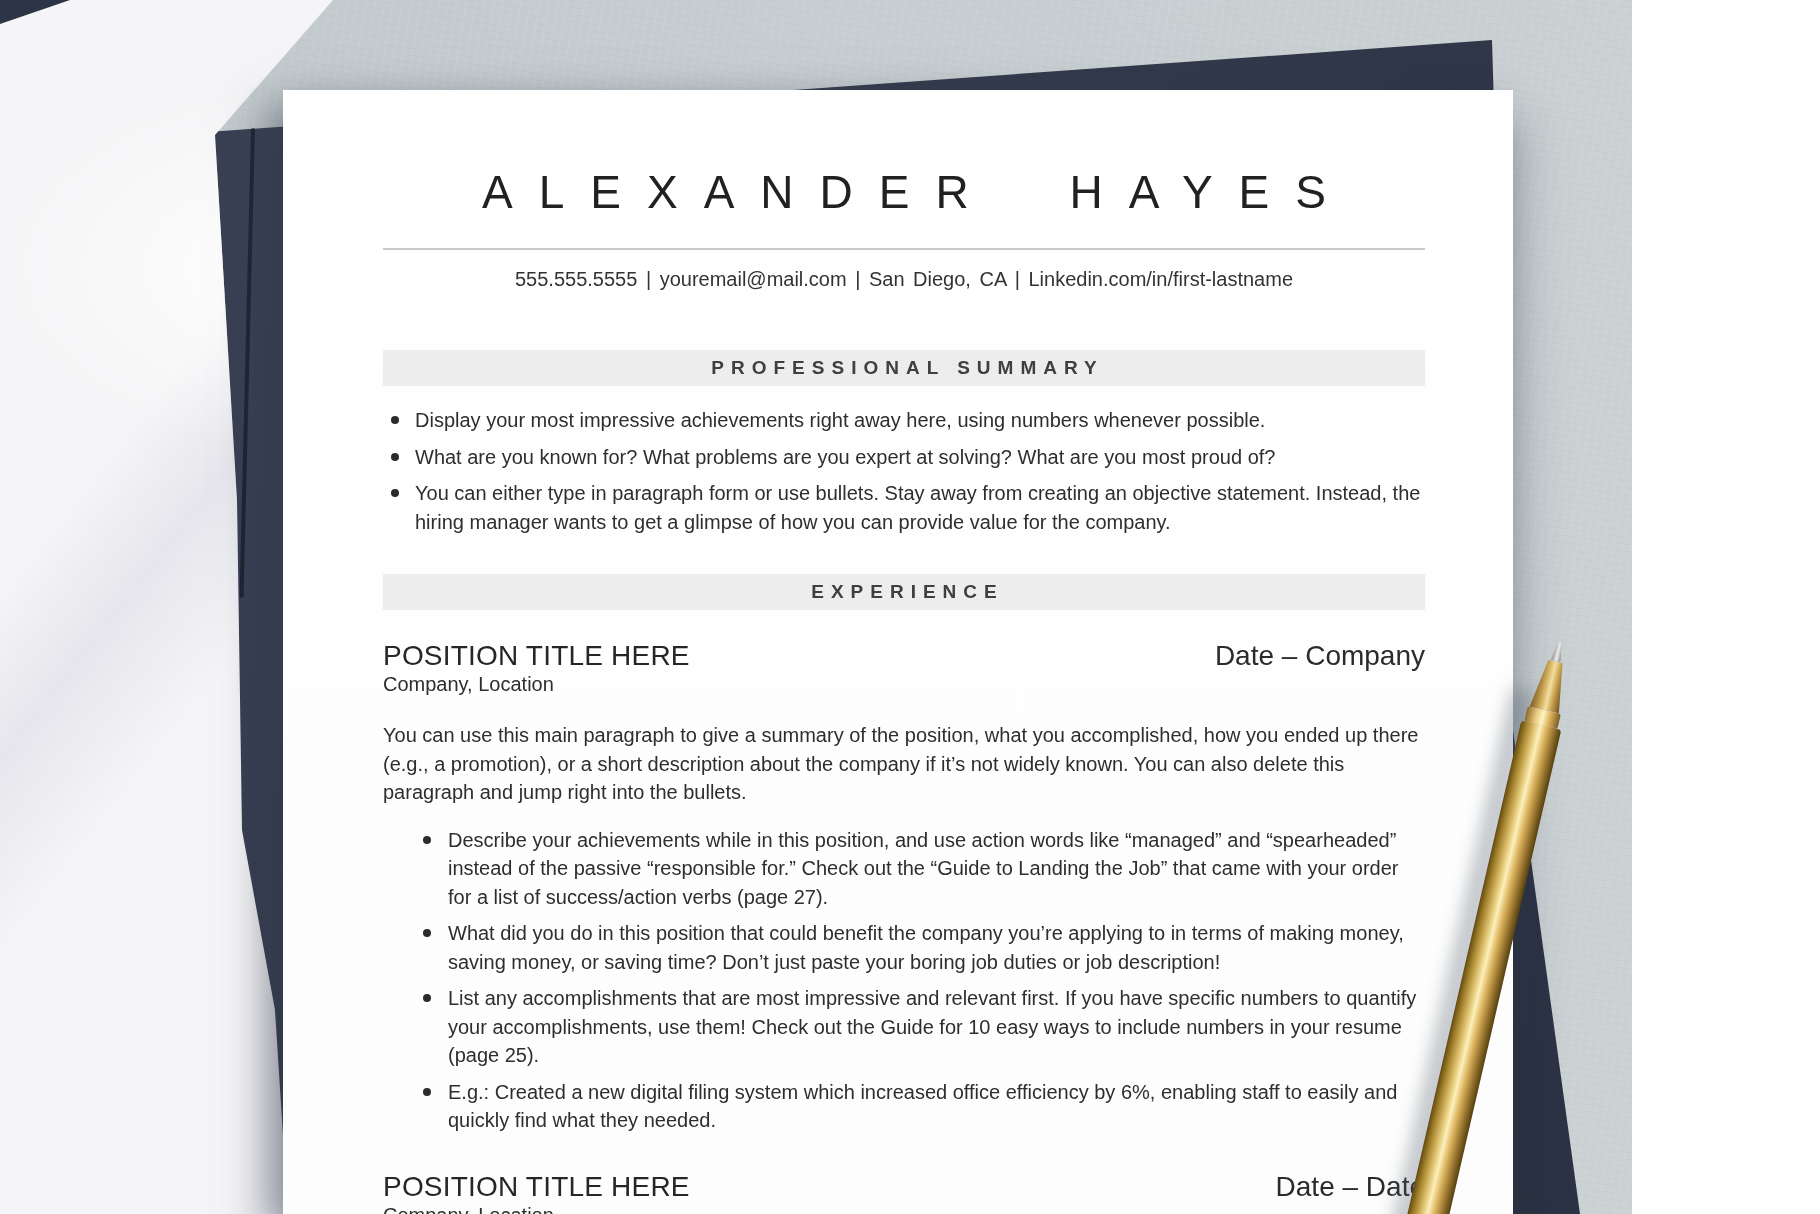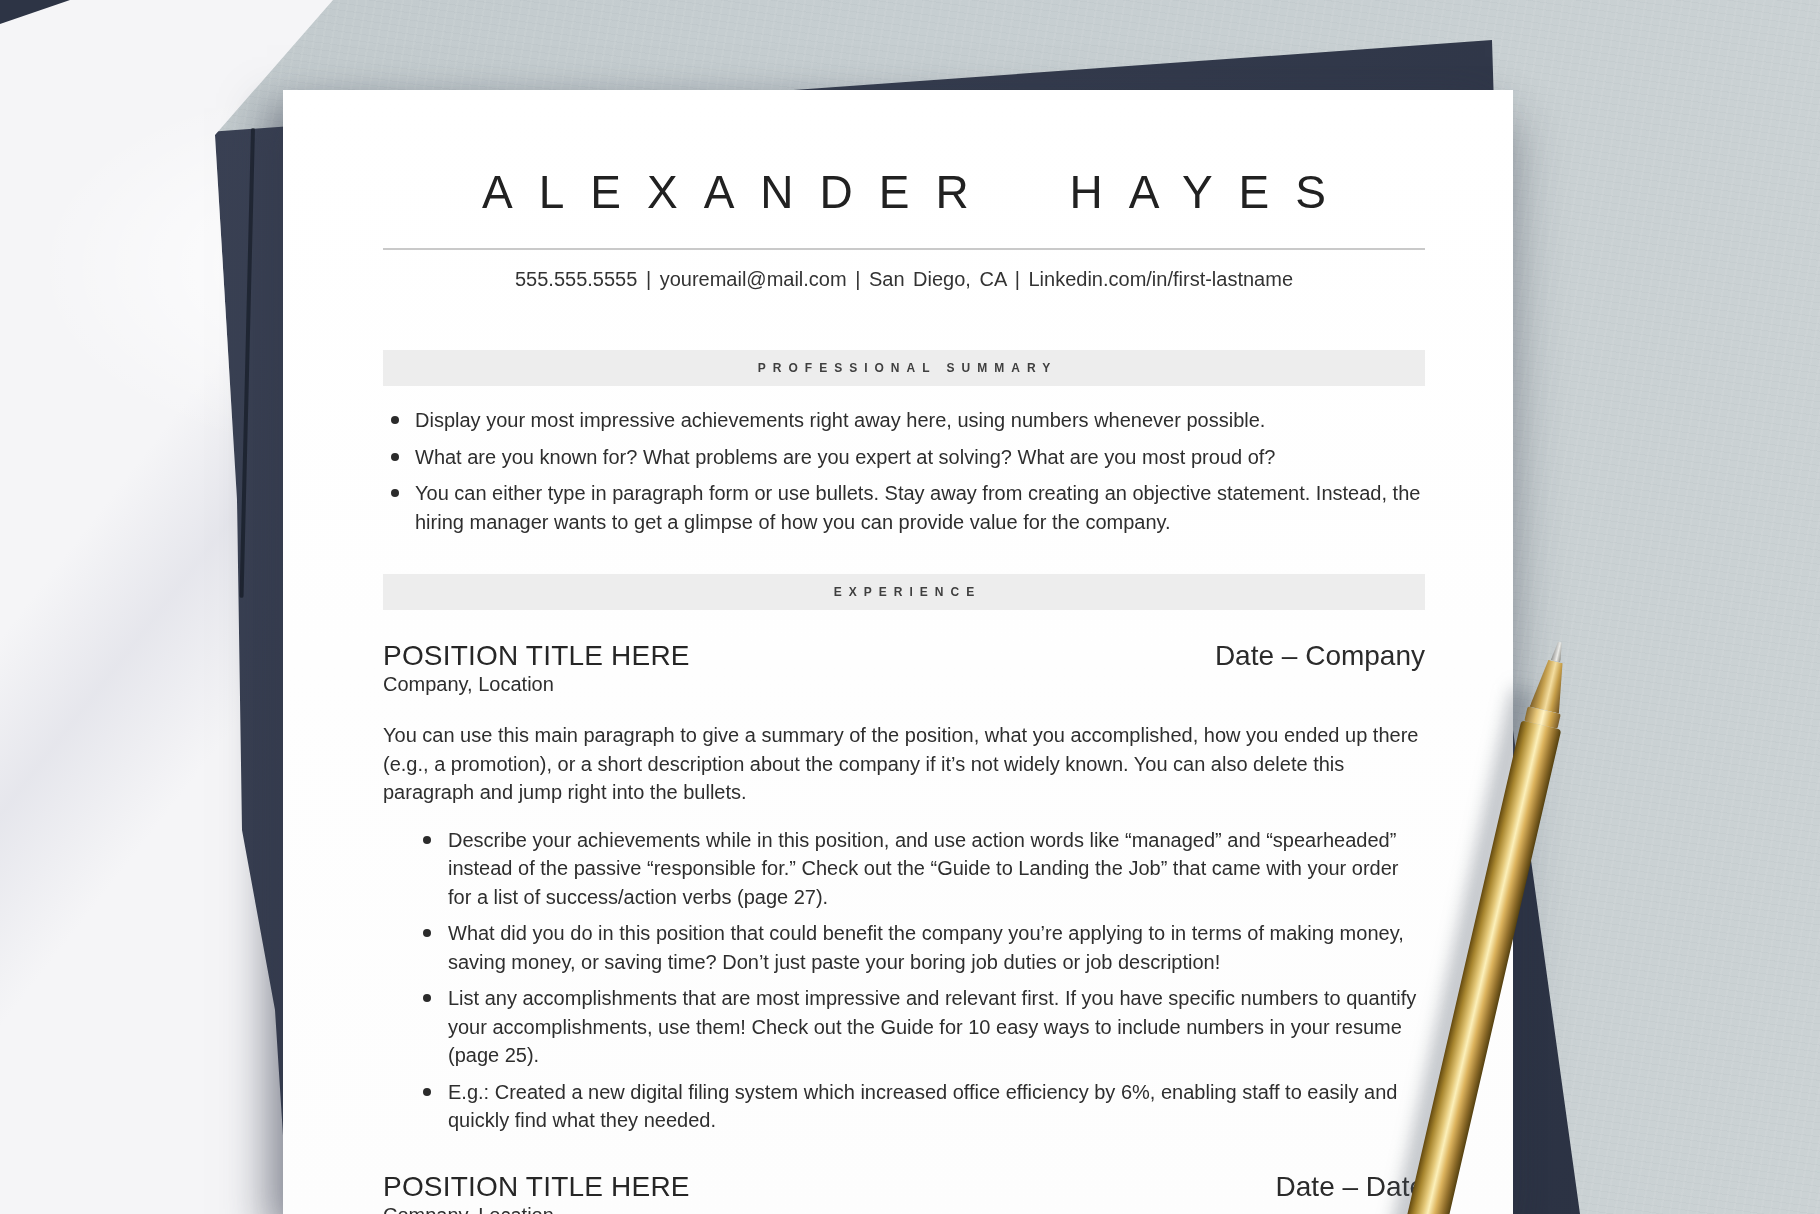--- a/index.html
+++ b/index.html
@@ -1,17 +1,17 @@
 <!DOCTYPE html>
 <html><head>
 <meta charset="utf-8">
 <style>
   html,body{margin:0;padding:0;}
   body{width:1820px;height:1214px;overflow:hidden;font-family:"Liberation Sans",sans-serif;}
-  #canvas{position:relative;width:1820px;height:1214px;overflow:hidden;background:#0ea5e9;}
+  #canvas{position:relative;width:1632px;height:1214px;overflow:hidden;background:#0ea5e9;}
 
   
   .desk{position:absolute;inset:0;
     background:linear-gradient(100deg,#c1c9cc 0%,#c6ced1 45%,#cbd2d4 100%);}
   .desk::after{content:"";position:absolute;inset:0;
     background:
       repeating-linear-gradient(100deg,rgba(255,255,255,.05) 0 2px,transparent 2px 9px),
       repeating-linear-gradient(8deg,rgba(90,100,110,.04) 0 1px,transparent 1px 7px);}
 
   
@@ -38,21 +38,21 @@
     background:linear-gradient(180deg,#ffffff 0%,#fdfdfd 100%);
     box-shadow:-22px 12px 42px -6px rgba(52,58,76,.55),14px 20px 46px -12px rgba(40,46,62,.35);}
   .paper-inner{padding:76px 88px 0 100px;color:#2e2e2e;}
 
   .name{font-size:46px;line-height:52px;font-weight:400;color:#212121;text-align:center;
     letter-spacing:26px;word-spacing:36px;text-indent:26px;white-space:nowrap;}
   .divider{margin-top:30px;border-top:2px solid #c9c9c9;height:0;}
   .contact{margin-top:16px;font-size:20px;line-height:26px;text-align:center;color:#333;word-spacing:3px;}
 
   .section-bar{margin-top:58px;height:36px;line-height:36px;background:#ededed;text-align:center;
-    font-size:12px;font-weight:700;letter-spacing:7px;text-indent:7px;color:#3f3f3f;}
+    font-size:19px;font-weight:700;letter-spacing:7px;text-indent:7px;color:#3f3f3f;}
   .section-bar.experience{margin-top:38px;}
 
   ul.bullets{margin:20px 0 0 0;padding:0;list-style:none;}
   ul.bullets li{position:relative;font-size:20px;line-height:28.5px;color:#2e2e2e;margin-top:8px;}
   ul.bullets.summary li{padding-left:32px;}
   ul.bullets.summary .dot{left:8px;}
   ul.bullets.job li{padding-left:65px;}
   ul.bullets.job .dot{left:40px;}
   .dot{position:absolute;top:10px;width:8px;height:8px;border-radius:50%;background:#2b2b2b;}
 

